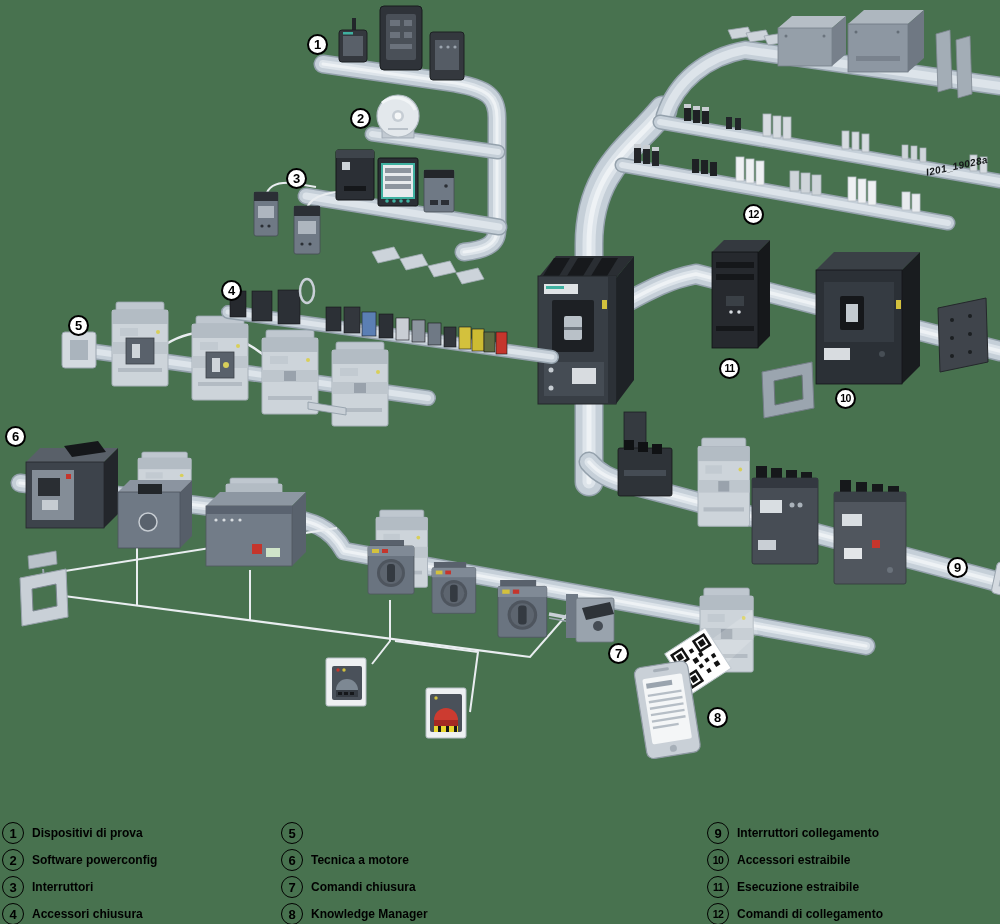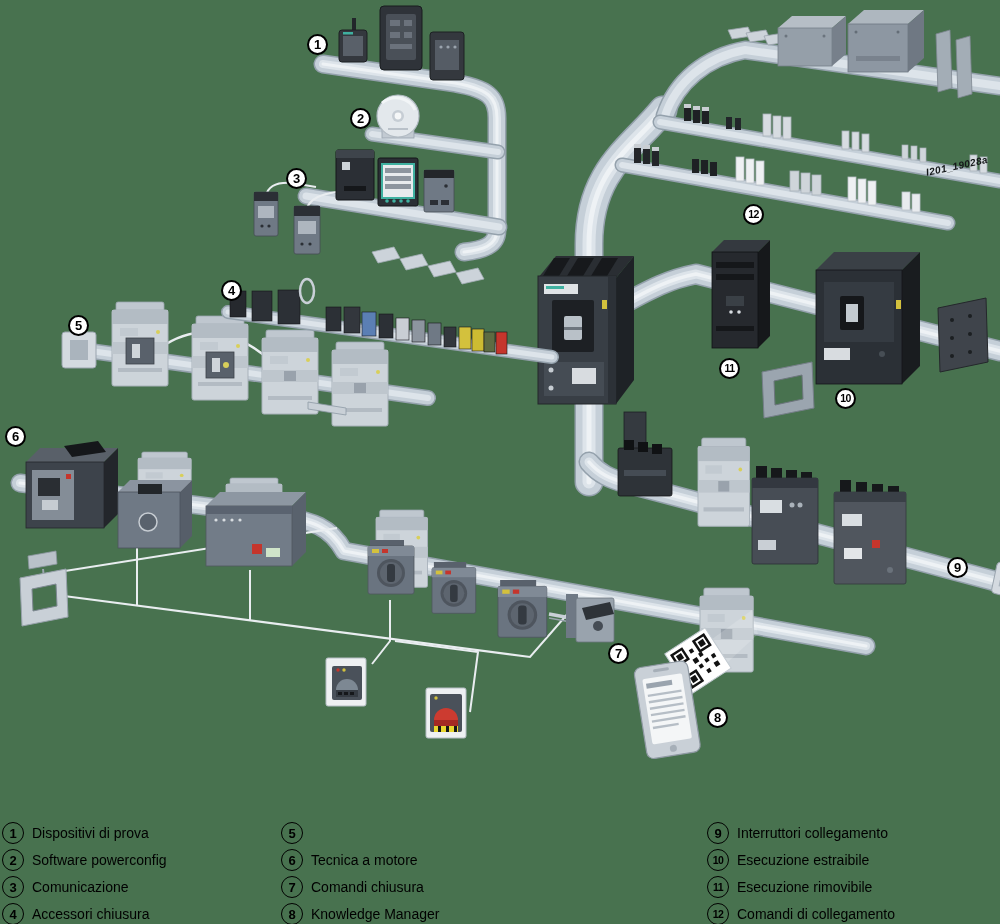--- a/index.html
+++ b/index.html
@@ -12,21 +12,21 @@
   .c4{left:221px;top:280px}.c5{left:68px;top:315px}.c6{left:5px;top:426px}
   .c7{left:608px;top:643px}.c8{left:707px;top:707px}.c9{left:947px;top:557px}
   .c10{left:835px;top:388px}.c11{left:719px;top:358px}.c12{left:743px;top:204px}
   .watermark{position:absolute;left:925px;top:167px;font-size:10px;font-weight:bold;font-style:italic;color:#15181a;letter-spacing:.4px;transform:rotate(-12deg);transform-origin:left top;white-space:nowrap;}
   .legend{position:absolute;left:0;top:822px;width:1000px;color:var(--text,#000);}
   .lcol{position:absolute;top:0;display:flex;flex-direction:column;gap:5px;}
   .lcol1{left:2px}.lcol2{left:281px}.lcol3{left:707px}
   .lrow{display:flex;align-items:center;gap:8px;height:22px;}
   .lnum{flex:0 0 22px;width:22px;height:22px;border-radius:50%;border:1.8px solid #000;box-sizing:border-box;display:flex;align-items:center;justify-content:center;font-size:13px;font-weight:bold;line-height:1;}
   .lnum.two{font-size:10.5px;letter-spacing:-0.5px;}
-  .llabel{font-size:14px;font-weight:normal;white-space:nowrap;}
+  .llabel{font-size:12px;font-weight:bold;white-space:nowrap;}
 </style>
 </head>
 <body>
 
 <div class="stage">
 
 <svg width="1000" height="810" viewBox="0 0 1000 810">
 <defs>
   <path id="p1" d="M323,64 L448,82 C490,88 497,98 497,118 L497,230 C497,246 482,250 464,252"></path>
   <path id="p2" d="M372,134 L498,152"></path>
@@ -594,21 +594,21 @@
     <div class="lrow">
           <span class="lnum">1</span>
           <span class="llabel">Dispositivi di prova</span>
         </div>
     <div class="lrow">
           <span class="lnum">2</span>
           <span class="llabel">Software powerconfig</span>
         </div>
     <div class="lrow">
           <span class="lnum">3</span>
-          <span class="llabel">Comunicazione</span>
+          <span class="llabel">Interruttori</span>
         </div>
     <div class="lrow">
           <span class="lnum">4</span>
           <span class="llabel">Accessori chiusura</span>
         </div>
   </div>
   <div class="lcol lcol2">
     <div class="lrow">
           <span class="lnum">5</span>
         </div>
@@ -625,25 +625,25 @@
           <span class="llabel">Knowledge Manager</span>
         </div>
   </div>
   <div class="lcol lcol3">
     <div class="lrow">
           <span class="lnum">9</span>
           <span class="llabel">Interruttori collegamento</span>
         </div>
     <div class="lrow">
           <span class="lnum two">10</span>
+          <span class="llabel">Accessori estraibile</span>
+        </div>
+    <div class="lrow">
+          <span class="lnum two">11</span>
           <span class="llabel">Esecuzione estraibile</span>
-        </div>
-    <div class="lrow">
-          <span class="lnum two">11</span>
-          <span class="llabel">Esecuzione rimovibile</span>
         </div>
     <div class="lrow">
           <span class="lnum two">12</span>
           <span class="llabel">Comandi di collegamento</span>
         </div>
   </div>
 </div>
 
 </div>
 

